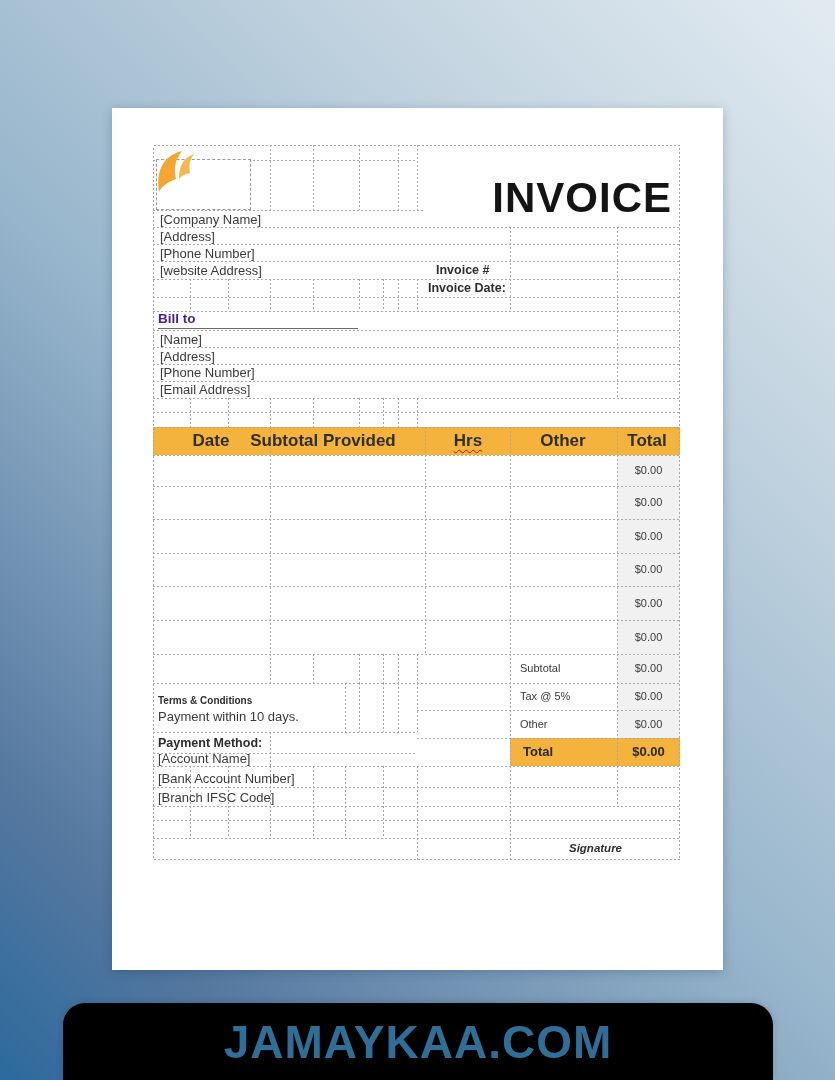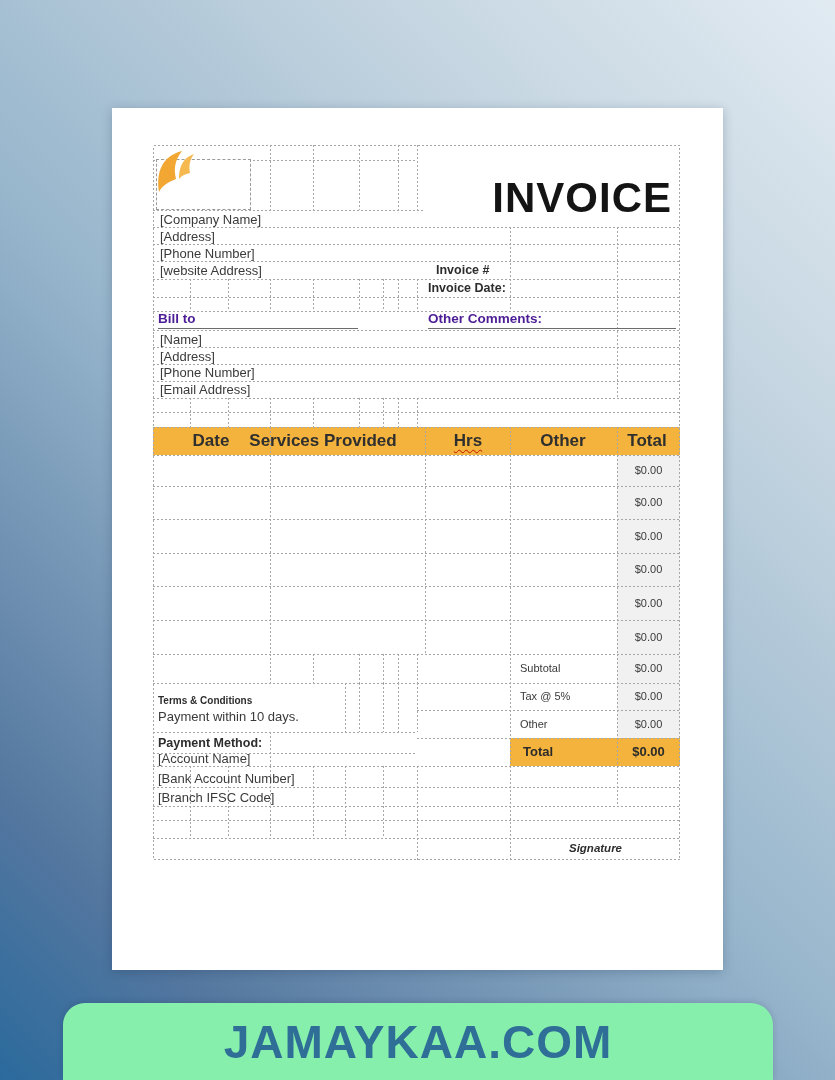--- a/index.html
+++ b/index.html
@@ -31,21 +31,21 @@
   .rule{border-bottom:1px solid #6b6b6b;}
   .col-h{color:#2f2f2f;font-weight:700;font-size:17px;line-height:28px;transform:translateX(-50%);white-space:nowrap;}
   .wavy{text-decoration:underline;text-decoration-style:wavy;text-decoration-color:#c41200;text-decoration-thickness:1px;text-underline-offset:3px;}
   .amt{left:464px;width:63px;text-align:center;color:#3a3a3a;font-size:11px;}
   .sum-lbl{left:367px;color:#3a3a3a;font-size:11px;white-space:nowrap;}
   .tot-lbl{left:370px;top:593px;color:#2b2b2b;font-weight:700;font-size:13px;line-height:28px;}
   .tot-val{left:464px;top:593px;width:63px;text-align:center;color:#2b2b2b;font-weight:700;font-size:13px;line-height:28px;}
   .sig{font-weight:700;font-size:11.5px;color:#2d2d2d;white-space:nowrap;}
   
   .banner{
-    left:63px;top:1003px;width:710px;height:77px;background:#86efac;
+    left:63px;top:1003px;width:710px;height:77px;background:#000000;
     border-radius:22px 22px 0 0;display:flex;align-items:center;justify-content:center;
     box-shadow:0 -1px 6px rgba(20,40,70,.18);
   }
   .banner-text{color:#2F6E96;font-weight:700;font-size:46px;letter-spacing:1px;white-space:nowrap;}
 </style>
 </head>
 <body>
 
 <div class="abs page">
   <div class="abs grid">
@@ -158,28 +158,27 @@
 
     <div class="abs t" style="left:7px;top:67px;">[Company Name]</div>
     <div class="abs t" style="left:7px;top:84px;">[Address]</div>
     <div class="abs t" style="left:7px;top:101px;">[Phone Number]</div>
     <div class="abs t" style="left:7px;top:118px;">[website Address]</div>
 
     <div class="abs t-bold" style="left:275px;top:117px;padding-left:8px;">Invoice #</div>
     <div class="abs t-bold" style="left:275px;top:135px;">Invoice Date:</div>
 
     <div class="abs bill-head rule" style="left:5px;top:165px;width:200px;">Bill to</div>
-    <div class="abs bill-head rule" style="left:275px;top:165px;width:248px;">Other Comments:</div>
     <div class="abs t" style="left:7px;top:187px;">[Name]</div>
     <div class="abs t" style="left:7px;top:204px;">[Address]</div>
     <div class="abs t" style="left:7px;top:220px;">[Phone Number]</div>
     <div class="abs t" style="left:7px;top:237px;">[Email Address]</div>
 
     <div class="abs col-h" style="left:58px;top:282px;">Date</div>
-    <div class="abs col-h" style="left:170px;top:282px;">Services Provided</div>
+    <div class="abs col-h" style="left:170px;top:282px;">Subtotal Provided</div>
     <div class="abs col-h wavy" style="left:315px;top:282px;">Hrs</div>
     <div class="abs col-h" style="left:410px;top:282px;">Other</div>
     <div class="abs col-h" style="left:494px;top:282px;">Total</div>
 
     <div class="abs amt" style="top:310px;line-height:31px;">$0.00</div>
     <div class="abs amt" style="top:341px;line-height:33px;">$0.00</div>
     <div class="abs amt" style="top:374px;line-height:34px;">$0.00</div>
     <div class="abs amt" style="top:408px;line-height:33px;">$0.00</div>
     <div class="abs amt" style="top:441px;line-height:34px;">$0.00</div>
     <div class="abs amt" style="top:475px;line-height:34px;">$0.00</div>

